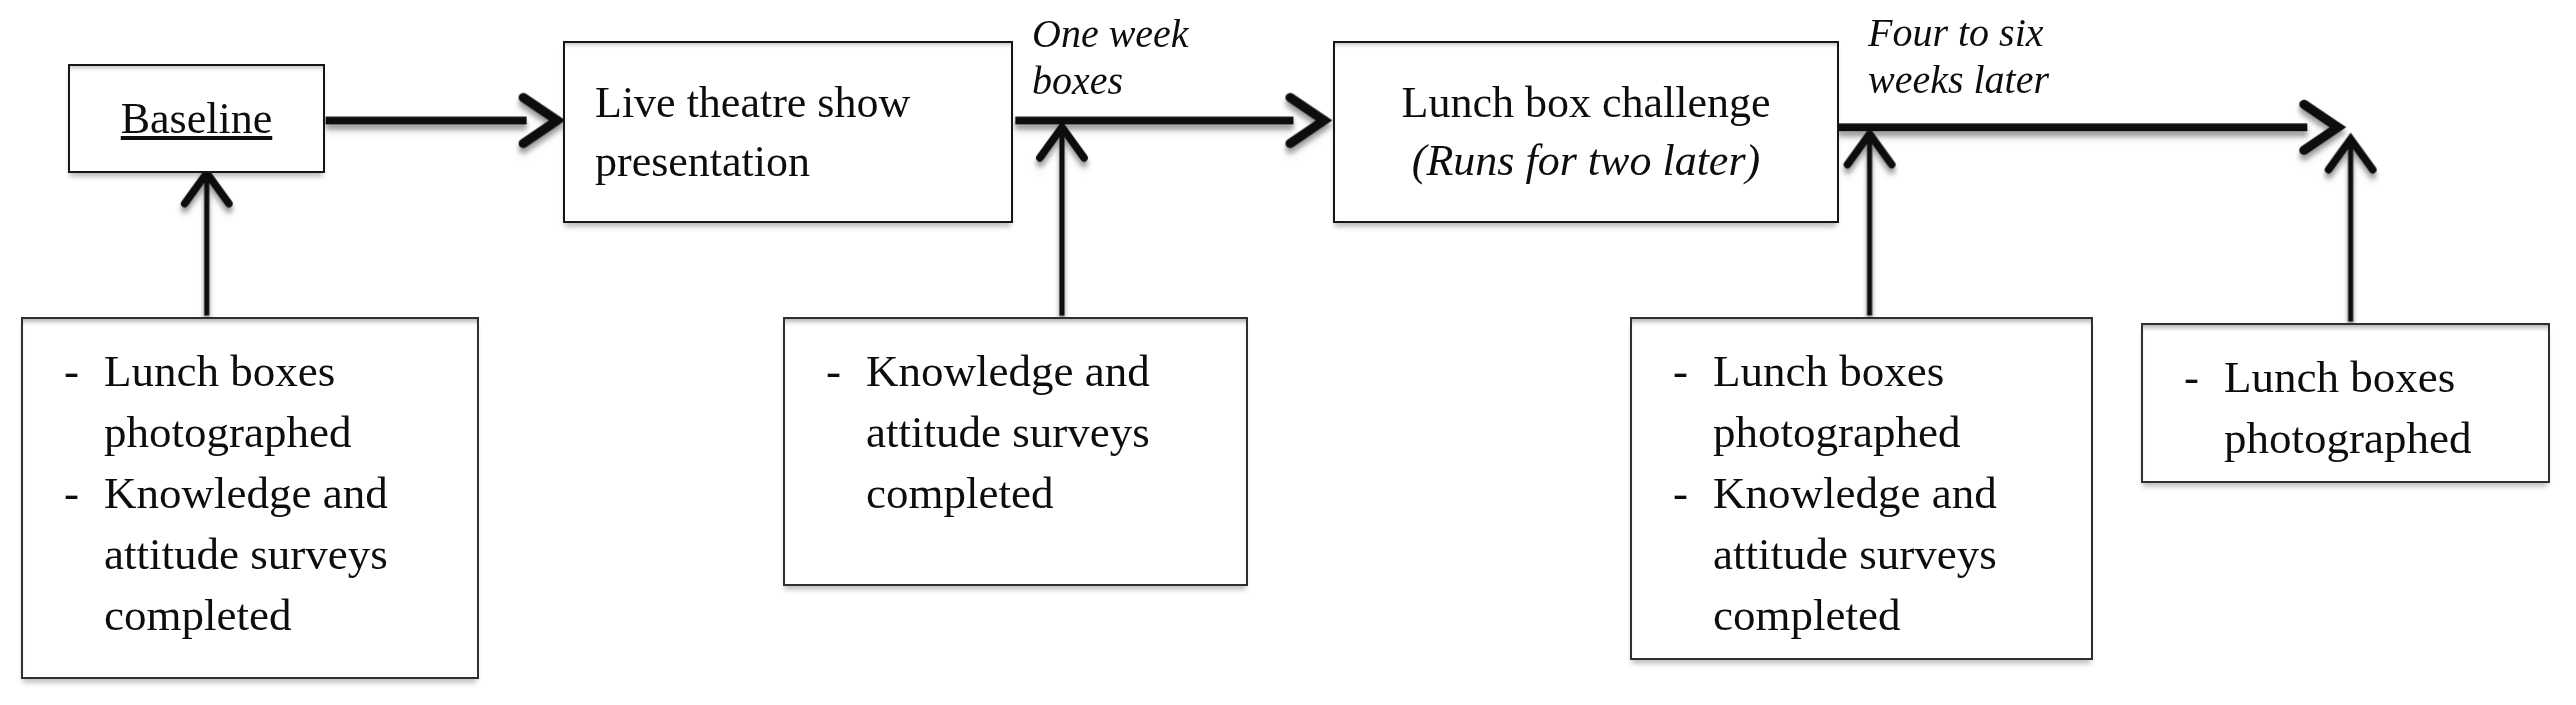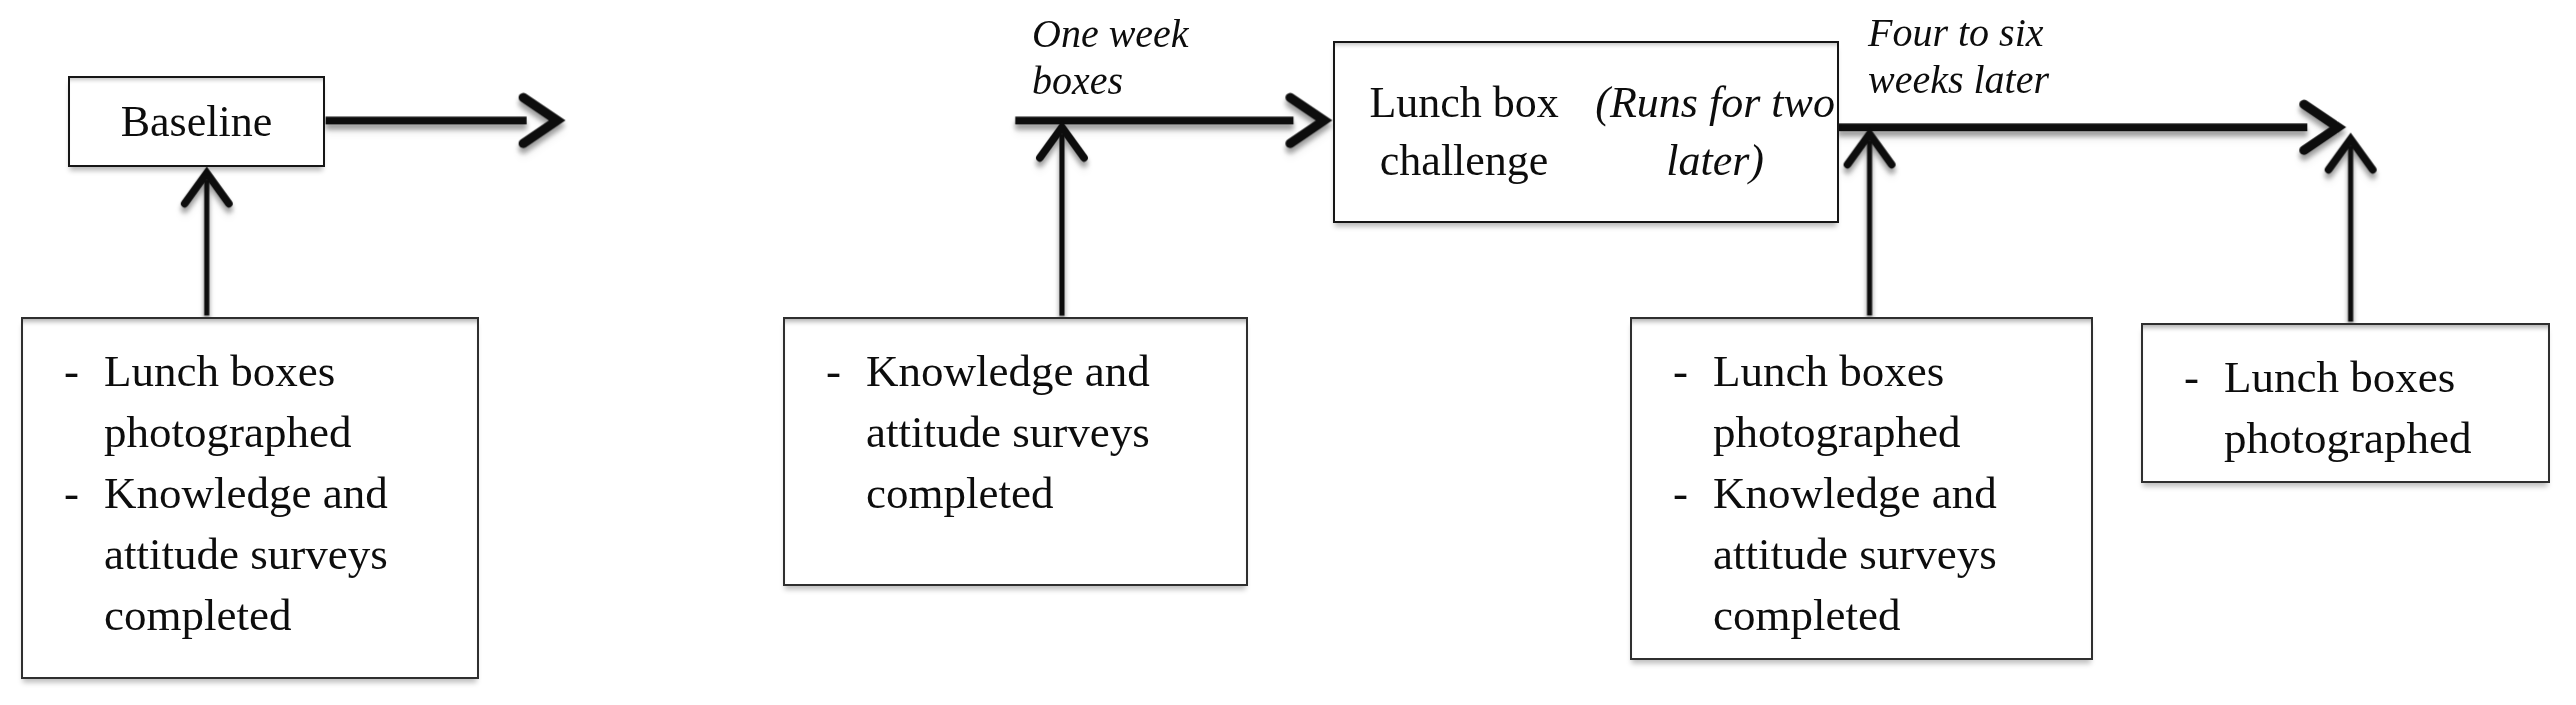--- a/index.html
+++ b/index.html
@@ -42,31 +42,31 @@
     background: #ffffff;
     border: 2.5px solid #161616;
     box-shadow: 0 6px 5.1px -1.7px rgba(0,0,0,0.28),
                 inset 0 5.1px 4.2px -3.4px rgba(0,0,0,0.25);
   }
   .process-label {
     font-size: 44px;
     line-height: 59px;
   }
   .baseline-box {
-    left: 68px; top: 76px; width: 257px; height: 91px;
-    display: flex; align-items: center; justify-content: center;
+    left: 68px; top: 64px; width: 257px; height: 109px;
+    display: flex; align-items: center; justify-content: center; text-decoration: underline;
   }
   .theatre-box {
     left: 563px; top: 41px; width: 450px; height: 182px;
     display: flex; align-items: center;
     padding-left: 30px; padding-right: 17px;
   }
   .challenge-box {
     left: 1333px; top: 41px; width: 506px; height: 182px;
-    display: flex; flex-direction: row;
+    display: flex; flex-direction: column;
     align-items: center; justify-content: center;
     text-align: center;
     font-size: 44px; line-height: 58px;
   }
   .challenge-sub { font-style: italic; }
 
   .interval-label {
     position: absolute;
     font-style: italic;
     font-size: 40px;
@@ -141,20 +141,23 @@
         <line class="shaft-v" x1="2770" y1="379" x2="2770" y2="172"></line>
         <polyline class="head-v" points="2744,200 2770,164 2796,200"></polyline>
       </g>
     </g>
   </svg>
 
   <div class="box baseline-box">
     <span class="process-label">Baseline</span>
   </div>
 
+  <div class="box theatre-box">
+    <span class="process-label">Live theatre show presentation</span>
+  </div>
 
   <div class="box challenge-box">
     <span>Lunch box challenge</span>
     <span class="challenge-sub">(Runs for two later)</span>
   </div>
 
   <div class="interval-label interval-one">
     <div>One week</div>
     <div>boxes</div>
   </div>

